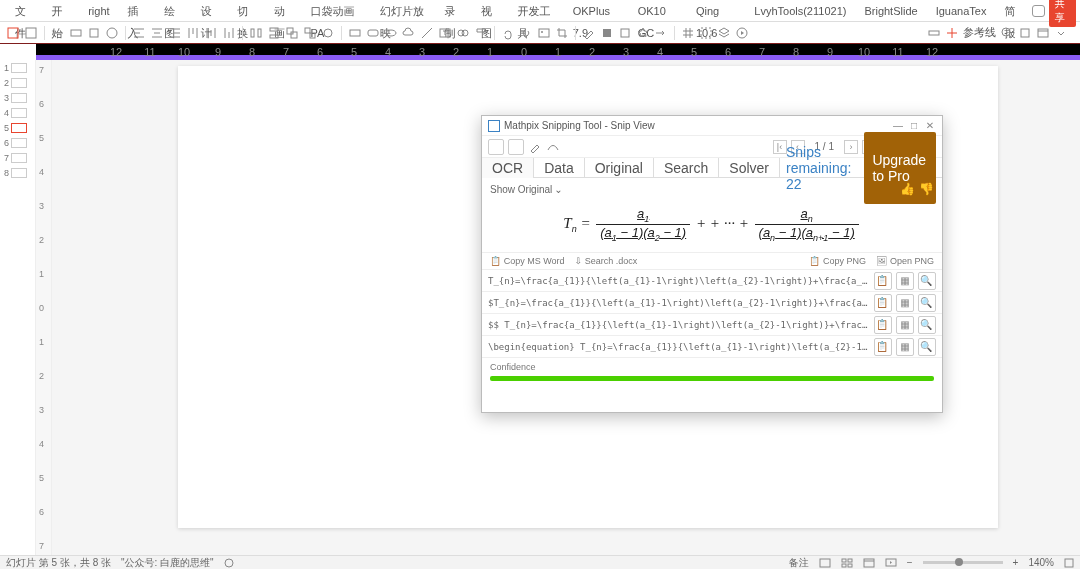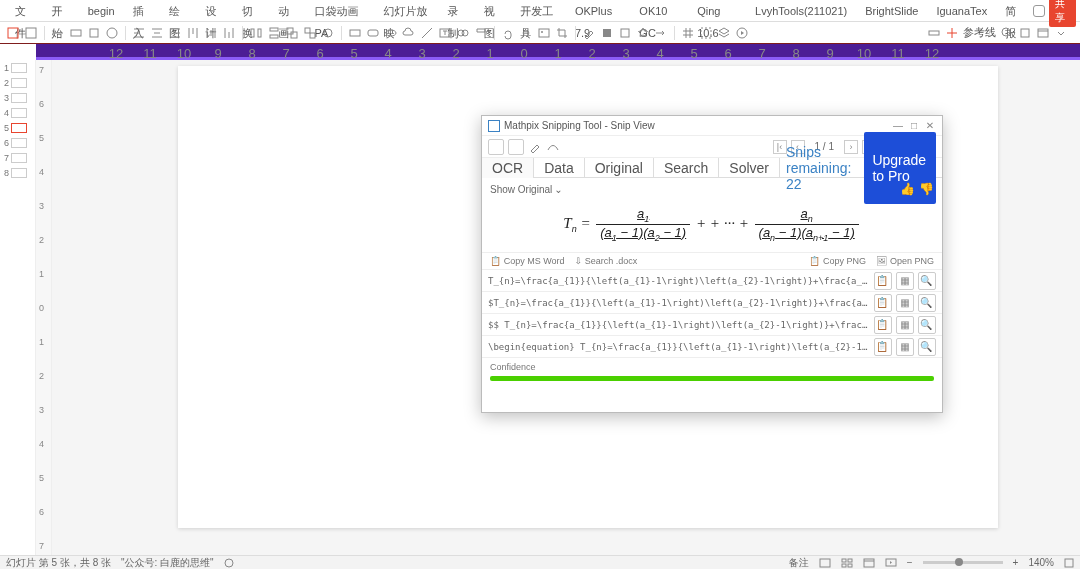--- a/index.html
+++ b/index.html
@@ -14,21 +14,21 @@
 .cloud-icon { width:16px; height:12px; border:1px solid #999; border-radius:3px; }
 
 
 .toolbar { height:22px; display:flex; align-items:center; border-bottom:1px solid #7f1d1d; padding:0 6px; gap:4px; }
 .tool-ic { width:14px; height:14px; display:inline-block; }
 .tool-sep { width:1px; height:14px; background:#ddd; margin:0 2px; }
 .ref-line { margin-left:auto; display:flex; align-items:center; gap:4px; padding:2px 6px; }
 .ref-line .txt { color:#555; }
 
 
-.hruler { height:16px; background:#4c1d95; border-bottom:3px solid #8b5cf6; margin-left:36px; display:flex; font-size:13px; color:#888; position:relative; }
+.hruler { height:16px; background:#000000; border-bottom:5px solid #8b5cf6; margin-left:36px; display:flex; font-size:11px; color:#888; position:relative; }
 .hruler span { position:absolute; top:2px; transform:translateX(-50%); }
 
 
 .workspace { position:absolute; top:60px; left:0; right:0; bottom:14px; display:flex; background:#f5f5f5; }
 .thumb-col { width:36px; background:#fff; border-right:1px solid #eee; }
 .thumb-col .row { display:flex; align-items:center; height:15px; padding-left:4px; gap:2px; font-size:9px; color:#777; }
 .thumb-col .slide { width:16px; height:10px; border:1px solid #ccc; background:#fff; }
 .thumb-col .slide.active { border:1px solid #e8452f; }
 .vruler { width:16px; background:#f7f7f7; border-right:1px solid #eee; position:relative; font-size:9px; color:#888; }
 .vruler span { position:absolute; left:3px; transform:translateY(-50%); }
@@ -48,21 +48,21 @@
 .mp-title .sp { flex:1; }
 .mp-title .wbtn { width:12px; height:12px; color:#888; text-align:center; line-height:12px; }
 .mp-tool { height:22px; display:flex; align-items:center; padding:0 6px; gap:4px; border-bottom:1px solid #eee; }
 .mp-tool .tic { width:16px; height:16px; border:1px solid #ccc; border-radius:2px; }
 .mp-tool .sp { flex:1; }
 .mp-tool .arrow { width:14px; height:14px; border:1px solid #ccc; text-align:center; line-height:12px; font-size:9px; color:#888; }
 .mp-tabs { height:20px; display:flex; align-items:center; border-bottom:1px solid #ddd; font-size:14px; }
 .mp-tabs .t { padding:0 10px; height:20px; line-height:20px; border-right:1px solid #ddd; color:#555; cursor:pointer; }
 .mp-tabs .t.active { background:#fafafa; }
 .mp-tabs .remain { margin-left:auto; color:#3b82c4; padding:0 6px; }
-.mp-tabs .upgrade { background:#1d4ed8; color:#fff; padding:20px 8px; border-radius:2px; margin-right:6px; }
+.mp-tabs .upgrade { background:#a16207; color:#fff; padding:20px 8px; border-radius:2px; margin-right:6px; }
 .mp-body { flex:1; overflow:hidden; display:flex; flex-direction:column; }
 .show-orig { padding:4px 8px; font-size:10px; color:#666; display:flex; align-items:center; gap:2px; }
 .show-orig .sp{flex:1;}
 .thumbs { display:flex; gap:4px; color:#bbb; font-size:12px; }
 .math-preview { padding:6px 10px 10px 10px; text-align:center; font-family:"Times New Roman",serif; font-size:15px; font-style:italic; color:#222; }
 .math-preview .frac { display:inline-block; vertical-align:middle; text-align:center; margin:0 2px;text-decoration:underline; }
 .math-preview .frac .num { display:block; border-bottom:1px solid #222; padding:0 4px; font-size:13px; }
 .math-preview .frac .den { display:block; padding:0 4px; font-size:13px; }
 .math-preview .sub { font-size:9px; vertical-align:sub; font-style:italic; }
 .mp-copy { height:18px; border-top:1px solid #eee; border-bottom:1px solid #eee; display:flex; align-items:center; font-size:9px; color:#777; padding:0 8px; gap:10px; }
@@ -75,21 +75,21 @@
 .conf-bar { margin:2px 8px 6px 8px; height:5px; background:#4ad000; border-radius:2px; }
 
 svg { display:block; }
 </style>
 </head>
 <body>
 
 <div class="tabbar">
   <span class="tab">文件</span>
   <span class="tab">开始</span>
-  <span class="tab">begin</span>
+  <span class="tab">right</span>
   <span class="tab">插入</span>
   <span class="tab">绘图</span>
   <span class="tab">设计</span>
   <span class="tab">切换</span>
   <span class="tab">动画</span>
   <span class="tab">口袋动画 PA</span>
   <span class="tab">幻灯片放映</span>
   <span class="tab">录制</span>
   <span class="tab">视图</span>
   <span class="tab">开发工具</span>

